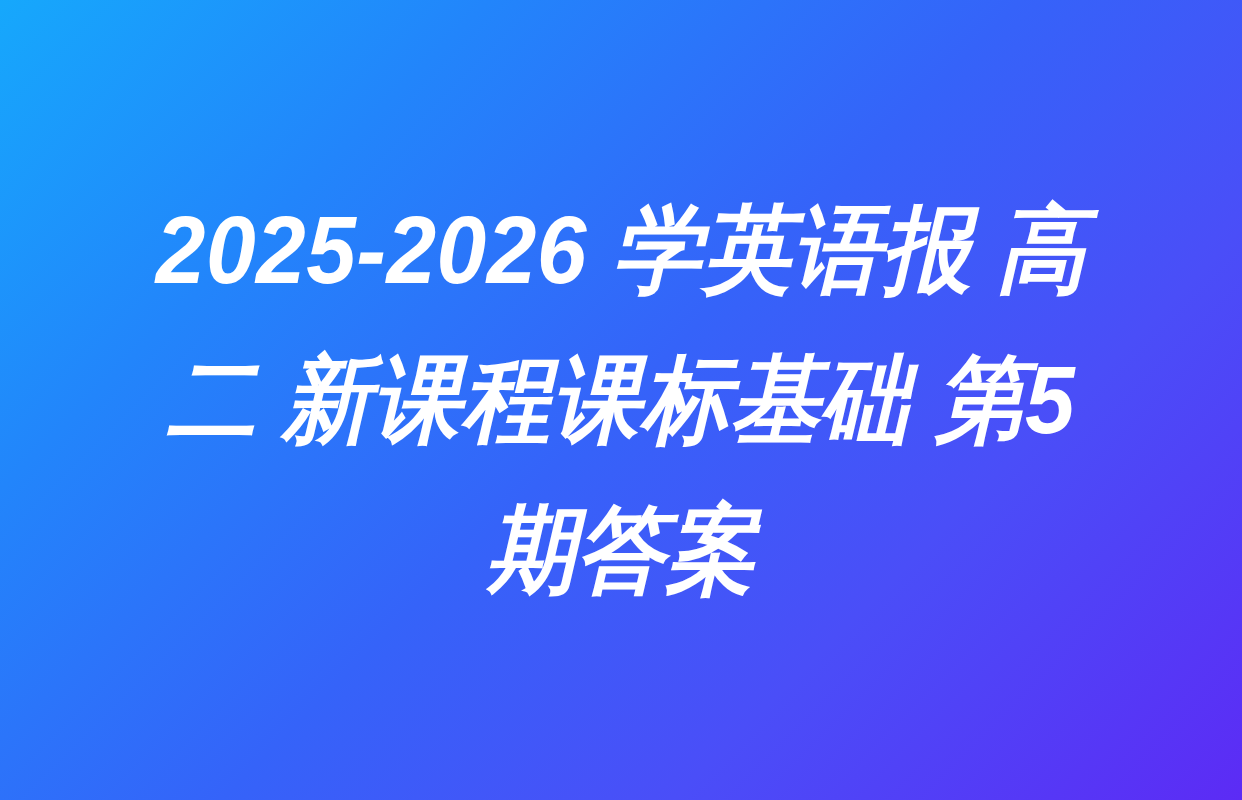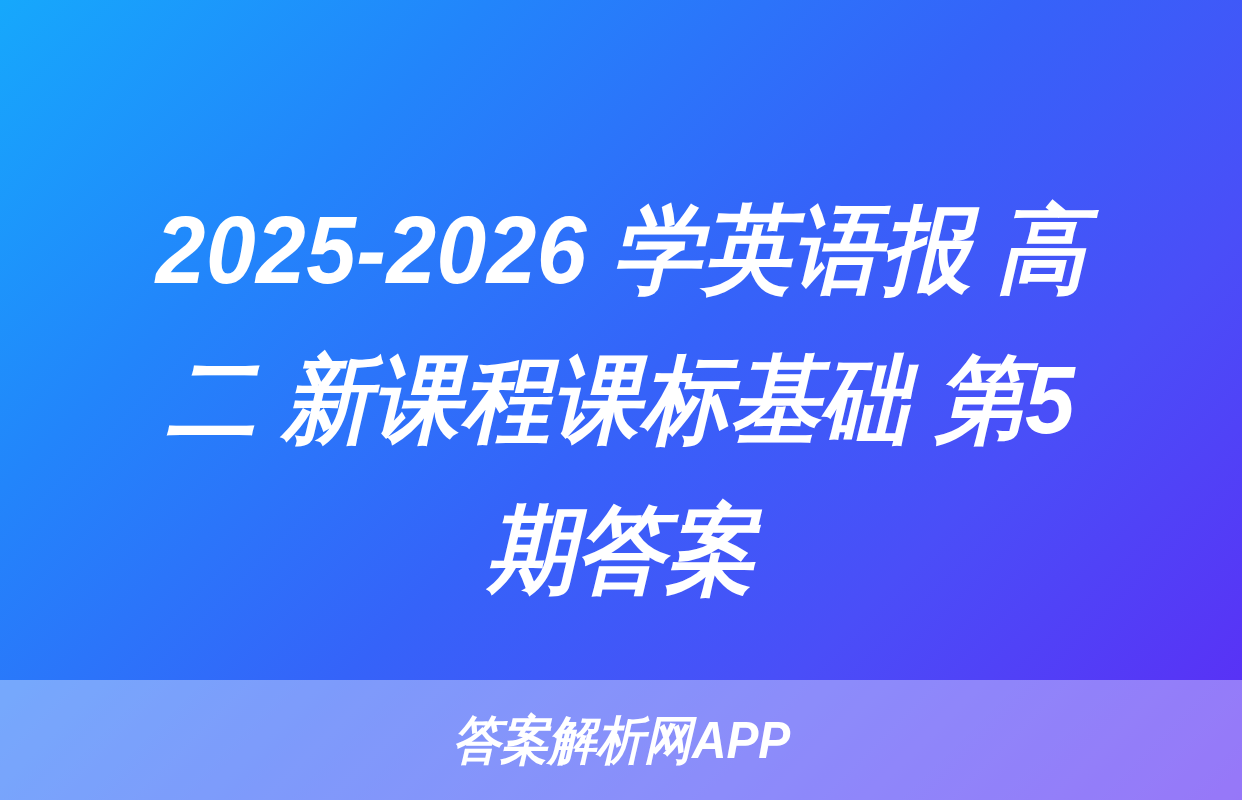--- a/index.html
+++ b/index.html
@@ -78,17 +78,14 @@
 <body>
 
 <div id="poster">
 
   <div class="title-block">
     <span class="title-line">2025-2026 学英语报 高</span>
     <span class="title-line">二 新课程课标基础 第5</span>
     <span class="title-line">期答案</span>
   </div>
 
-  <div class="footer-band">
-    <span class="footer-text">答案解析网APP</span>
-  </div>
 
 </div>
 
 </body></html>

